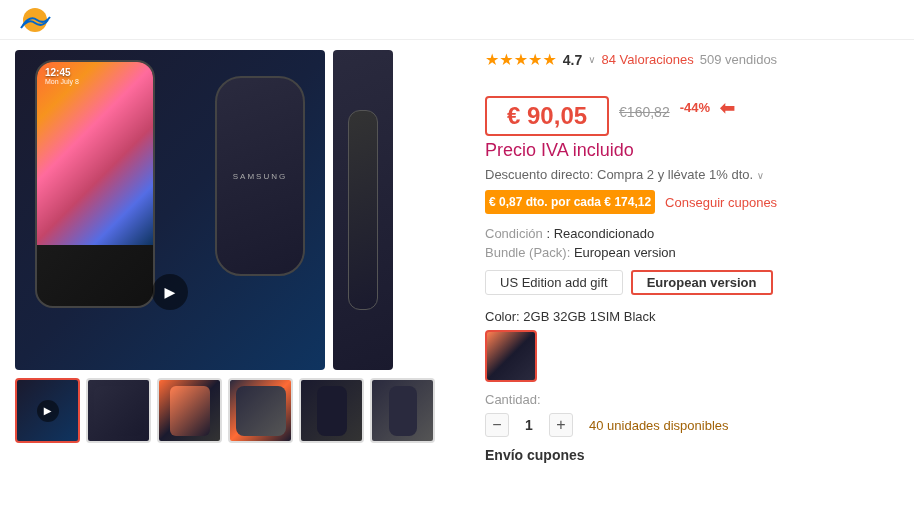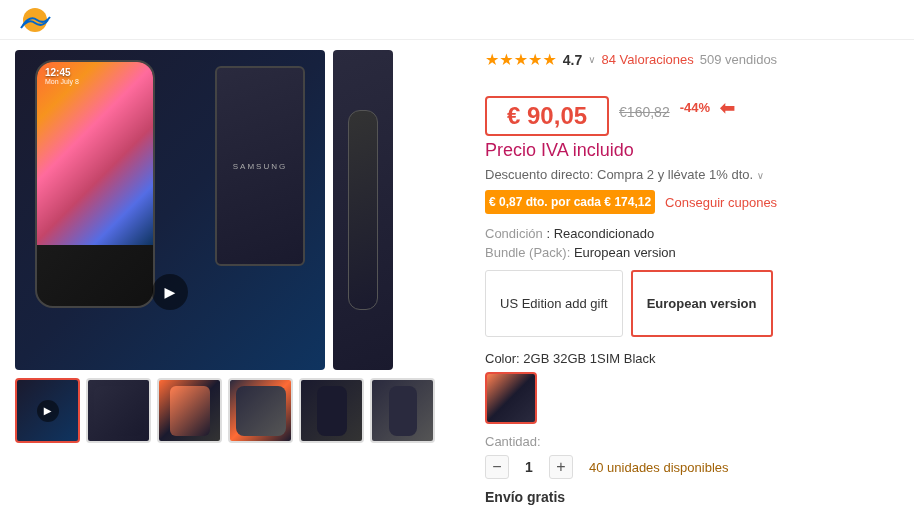--- a/index.html
+++ b/index.html
@@ -11,21 +11,21 @@
     .main { display: flex; padding: 10px 15px; }
 
     
     .product-images { width: 450px; flex-shrink: 0; }
     .main-image-area { display: flex; gap: 8px; }
     .main-image { width: 310px; height: 320px; background: linear-gradient(135deg, #1a1a2e 0%, #16213e 50%, #0f3460 100%); border-radius: 4px; position: relative; display: flex; align-items: center; justify-content: center; overflow: hidden; }
     .phone-front { position: absolute; left: 20px; top: 10px; width: 120px; height: 248px; background: linear-gradient(135deg, #222 0%, #111 100%); border-radius: 18px; overflow: hidden; border: 2px solid #444; }
     .phone-screen { width: 100%; height: 75%; background: linear-gradient(135deg, #ff6b35 0%, #f7931e 20%, #ff6b9d 40%, #c44569 60%, #546de5 80%, #0f3460 100%); border-radius: 14px 14px 0 0; position: relative; }
     .phone-time { position: absolute; top: 5px; left: 8px; color: white; font-size: 10px; font-weight: bold; text-shadow: 0 1px 2px rgba(0,0,0,0.5); }
     .phone-date { position: absolute; top: 16px; left: 8px; color: rgba(255,255,255,0.9); font-size: 7px; }
-    .phone-back { position: absolute; right: 20px; top: 16px; width: 90px; height: 200px; background: linear-gradient(160deg, #2a2a3e 0%, #1a1a2e 100%); border-radius: 6px; border: 2px solid #444; display: flex; flex-direction: column; align-items: center; justify-content: center; }
+    .phone-back { position: absolute; right: 20px; top: 26px; width: 90px; height: 200px; background: linear-gradient(160deg, #2a2a3e 0%, #1a1a2e 100%); border-radius: 26px; border: 2px solid #444; display: flex; flex-direction: column; align-items: center; justify-content: center; }
     .samsung-text { color: #aaa; font-size: 8px; letter-spacing: 2px; }
     .play-btn { position: absolute; bottom: 60px; left: 50%; transform: translateX(-50%); width: 36px; height: 36px; background: rgba(0,0,0,0.5); border-radius: 50%; display: flex; align-items: center; justify-content: center; color: white; font-size: 14px; }
     .side-image { width: 60px; height: 320px; background: linear-gradient(160deg, #2a2a3e 0%, #1a1a2e 100%); border-radius: 4px; display: flex; align-items: center; justify-content: center; }
     .side-phone { width: 30px; height: 200px; background: linear-gradient(160deg, #333 0%, #1a1a2e 100%); border-radius: 12px; border: 1px solid #555; }
 
     .thumb-row { display: flex; gap: 6px; margin-top: 8px; }
     .thumb { width: 65px; height: 65px; border-radius: 4px; overflow: hidden; border: 2px solid #ddd; cursor: pointer; background: #f5f5f5; display: flex; align-items: center; justify-content: center; position: relative; }
     .thumb.selected { border-color: #e74c3c; }
     .thumb-play { position: absolute; width: 22px; height: 22px; background: rgba(0,0,0,0.5); border-radius: 50%; display: flex; align-items: center; justify-content: center; color: white; font-size: 10px; }
 
@@ -64,21 +64,21 @@
     .coupon-row { display: flex; align-items: center; gap: 10px; margin-bottom: 12px; }
     .coupon-btn { background: #ff9500; color: white; border: none; padding: 5px 4px; border-radius: 3px; font-size: 12px; font-weight: bold; cursor: pointer; }
     .get-coupons { color: #e74c3c; font-size: 13px; cursor: pointer; text-decoration: none; }
 
     .condition-row { color: #333; font-size: 13px; margin-bottom: 4px; }
     .condition-row .label { color: #999; }
     .bundle-row { color: #333; font-size: 13px; margin-bottom: 10px; }
     .bundle-row .label { color: #999; }
 
     .variant-row { display: flex; gap: 8px; margin-bottom: 14px; }
-    .variant-btn { padding: 24px 14px; border-radius: 3px; cursor: pointer; font-size: 13px; }
+    .variant-btn { padding: 3px 14px; border-radius: 3px; cursor: pointer; font-size: 13px; }
     .variant-btn.normal { border: 1px solid #ddd; background: #fff; color: #333; }
     .variant-btn.selected { border: 2px solid #e74c3c; background: #fff; color: #333; font-weight: bold; }
 
     .color-row { margin-bottom: 10px; }
     .color-label { color: #999; font-size: 13px; margin-bottom: 6px; }
     .color-label span { color: #333; }
     .color-swatches { display: flex; gap: 6px; }
     .color-swatch { width: 52px; height: 52px; border-radius: 4px; border: 2px solid #e74c3c; overflow: hidden; cursor: pointer; background: linear-gradient(135deg, #ff6b35, #1a1a2e); }
 
     .qty-row { margin-bottom: 10px; }
@@ -212,16 +212,16 @@
     <div class="qty-row">
       <div class="qty-label">Cantidad:</div>
       <div class="qty-controls">
         <button class="qty-btn">−</button>
         <span class="qty-value">1</span>
         <button class="qty-btn">+</button>
         <span class="qty-available">40 unidades disponibles</span>
       </div>
     </div>
 
-    <div class="free-shipping">Envío gratis</div>
+    <div class="free-shipping">Envío cupones</div>
 
   </div>
 </div>
 
 </body></html>

